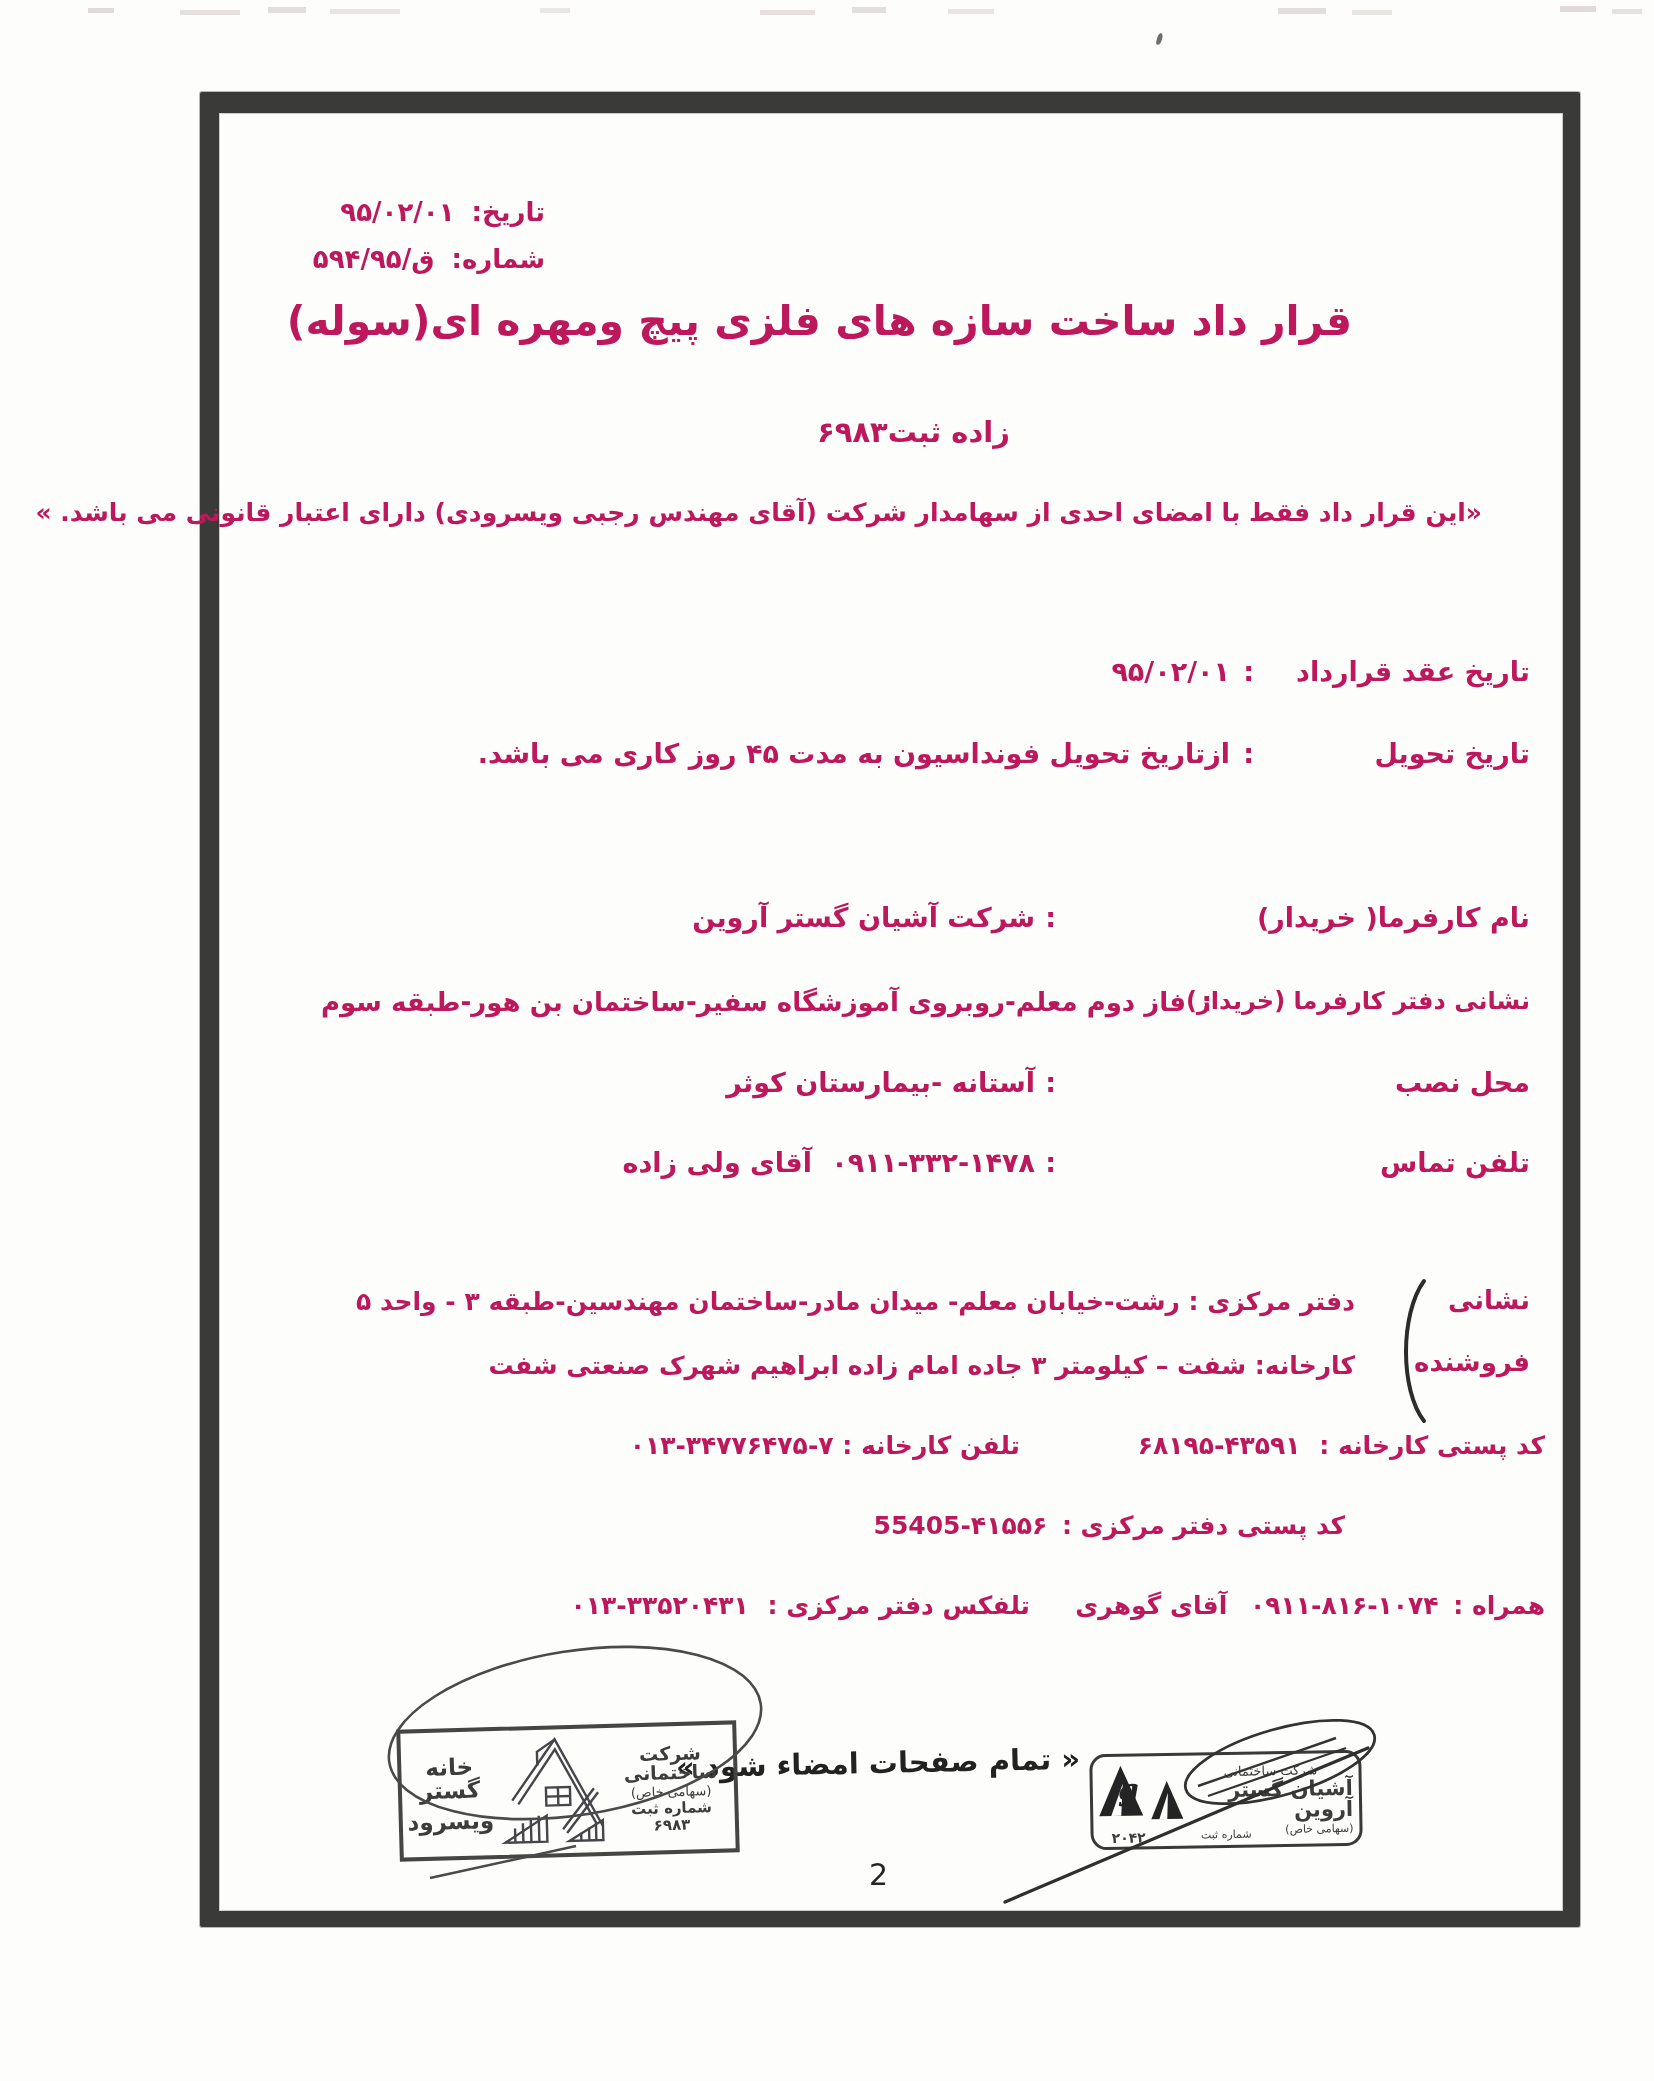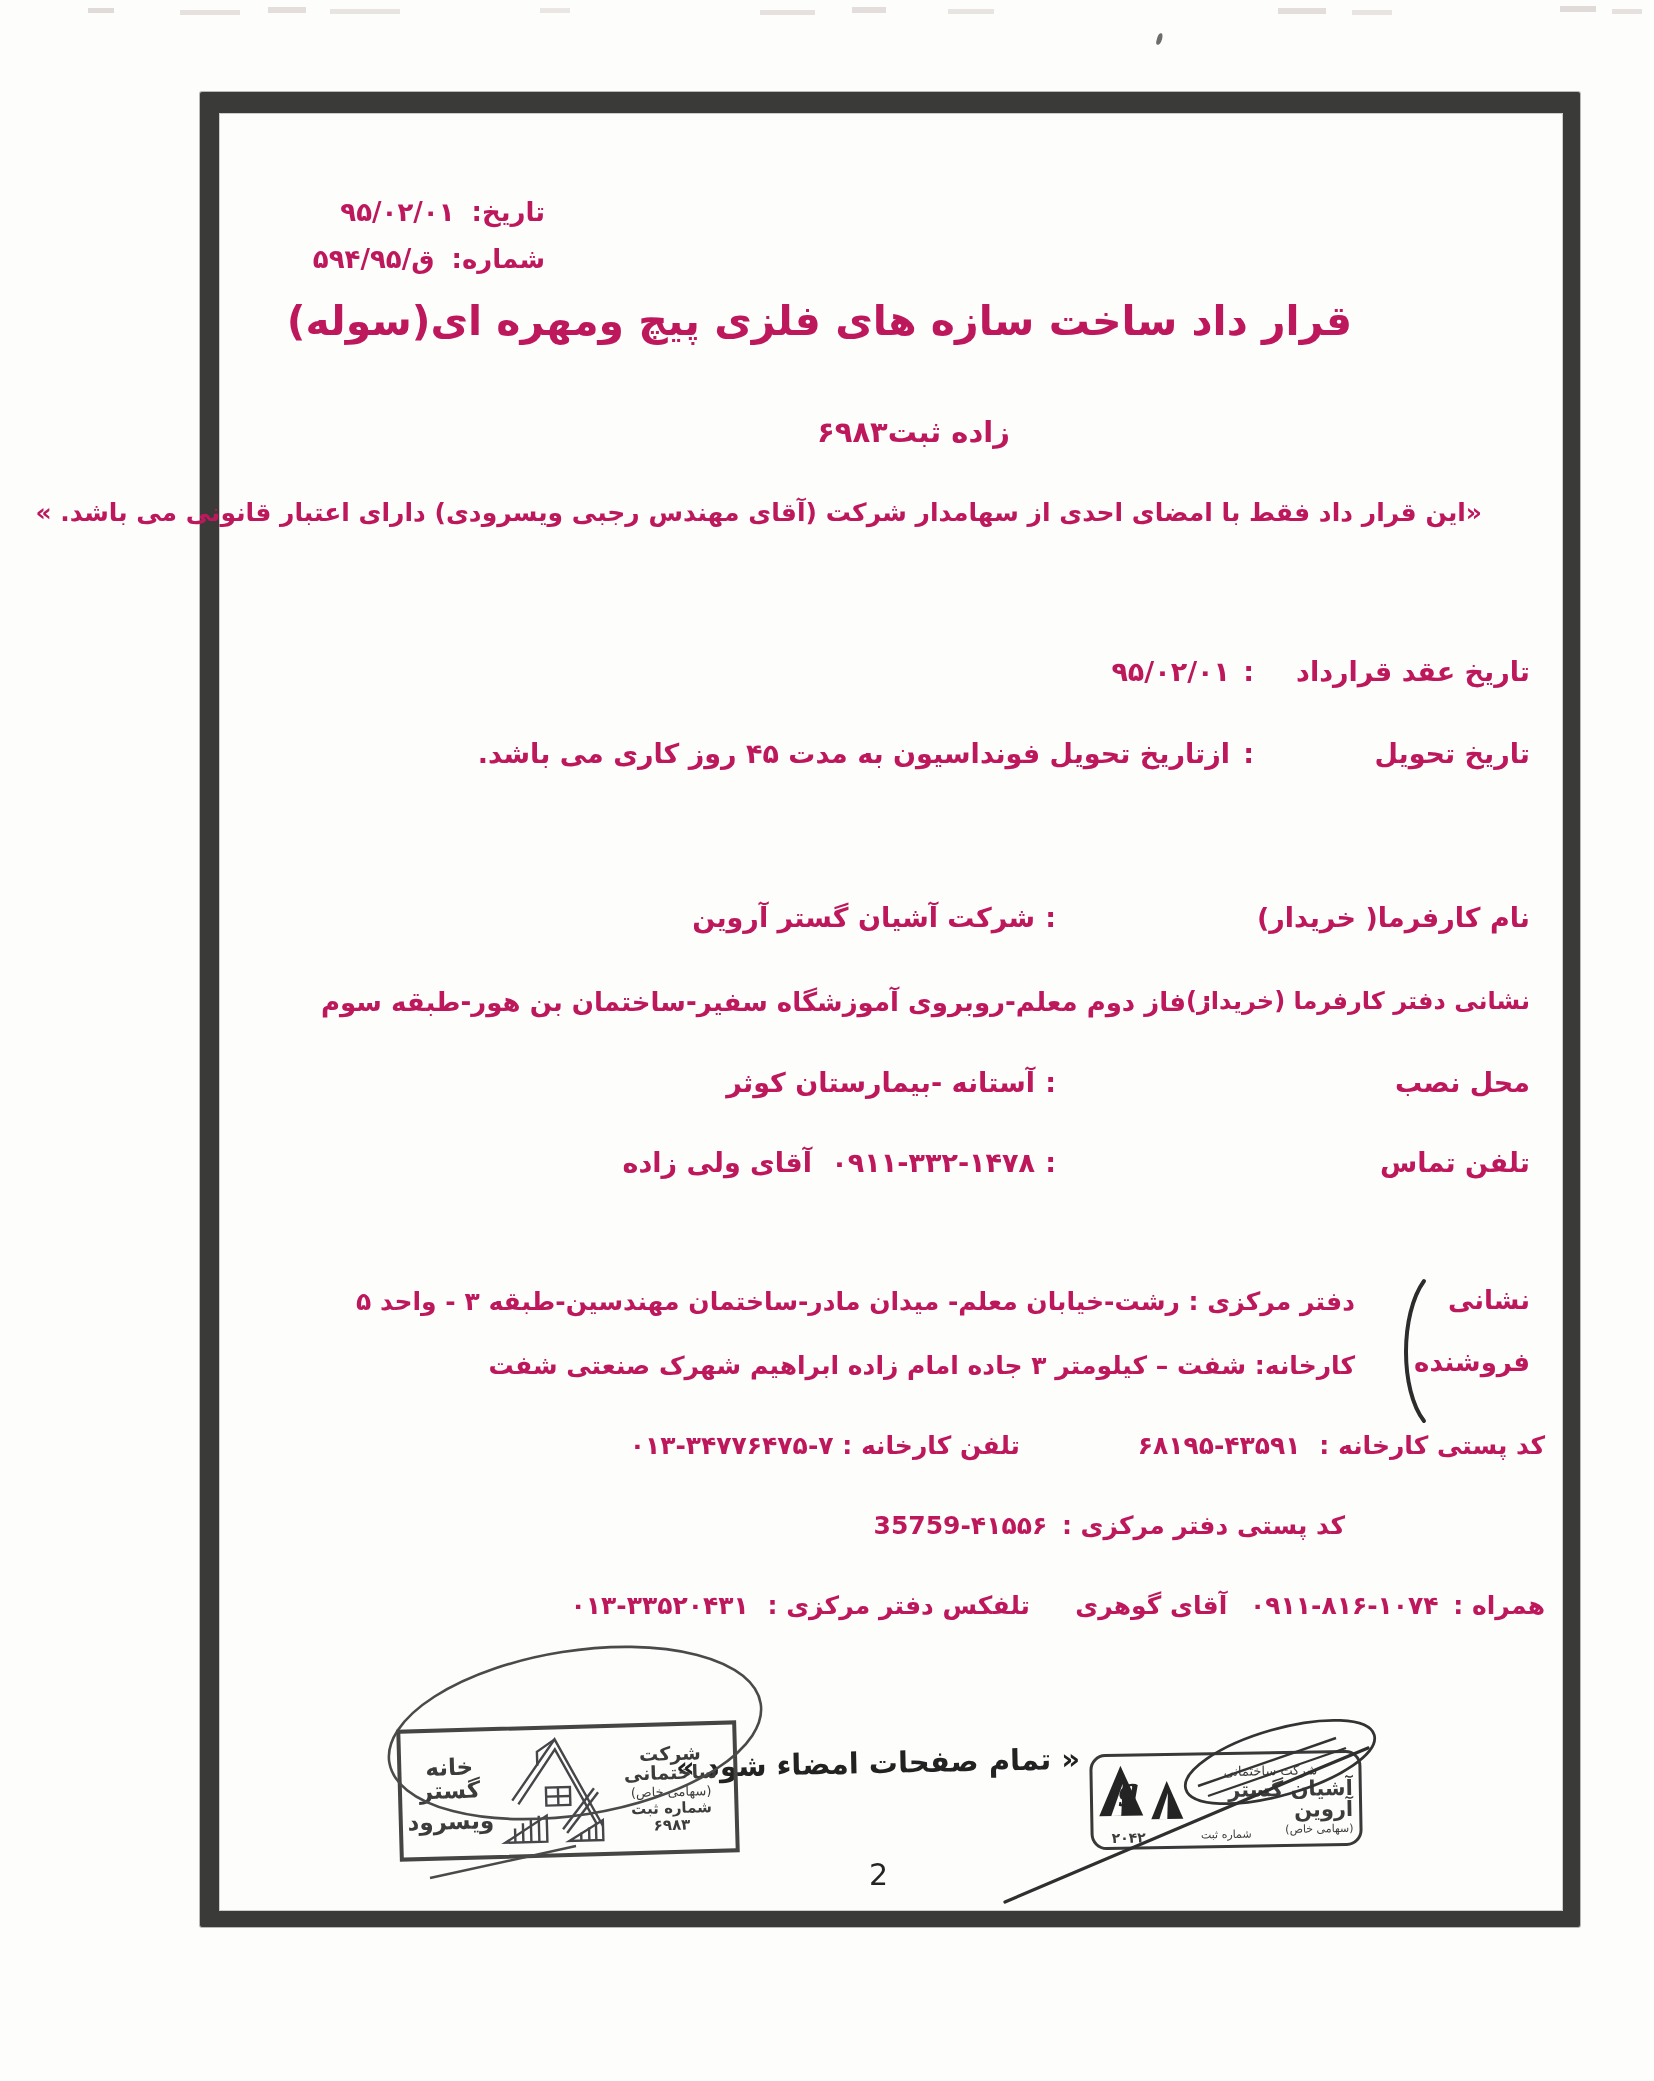--- a/index.html
+++ b/index.html
@@ -120,21 +120,21 @@
     <span>کد پستی کارخانه :</span>
     <span class="ltr" style="margin-right:10px;">۶۸۱۹۵-۴۳۵۹۱</span>
   </div>
   <div class="t" style="top:1430px;right:634px;font-size:25px;">
     <span>تلفن کارخانه :</span>
     <span class="ltr" style="margin-right:0;">۰۱۳-۳۴۷۷۶۴۷۵-۷</span>
   </div>
 
   <div class="t" style="top:1510px;right:309px;font-size:25px;">
     <span>کد پستی دفتر مرکزی :</span>
-    <span class="ltr" style="margin-right:6px;">35759-۴۱۵۵۶</span>
+    <span class="ltr" style="margin-right:6px;">55405-۴۱۵۵۶</span>
   </div>
 
   <div class="t" style="top:1590px;right:109px;font-size:25px;">
     <span>همراه :</span>
     <span class="ltr" style="margin-right:6px;">۰۹۱۱-۸۱۶-۱۰۷۴</span>
     <span style="margin-right:14px;">آقای گوهری</span>
   </div>
   <div class="t" style="top:1590px;right:624px;font-size:25px;">
     <span>تلفکس دفتر مرکزی :</span>
     <span class="ltr" style="margin-right:10px;">۰۱۳-۳۳۵۲۰۴۳۱</span>

